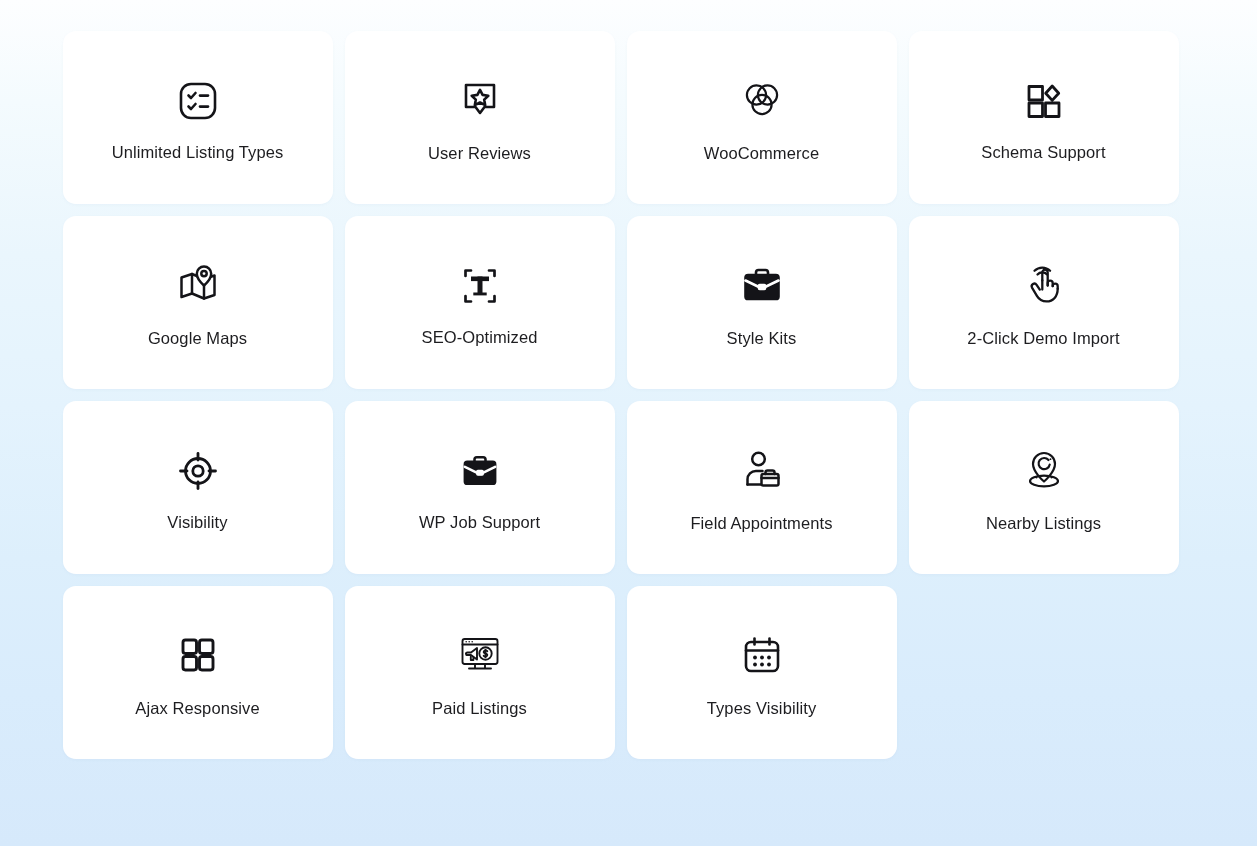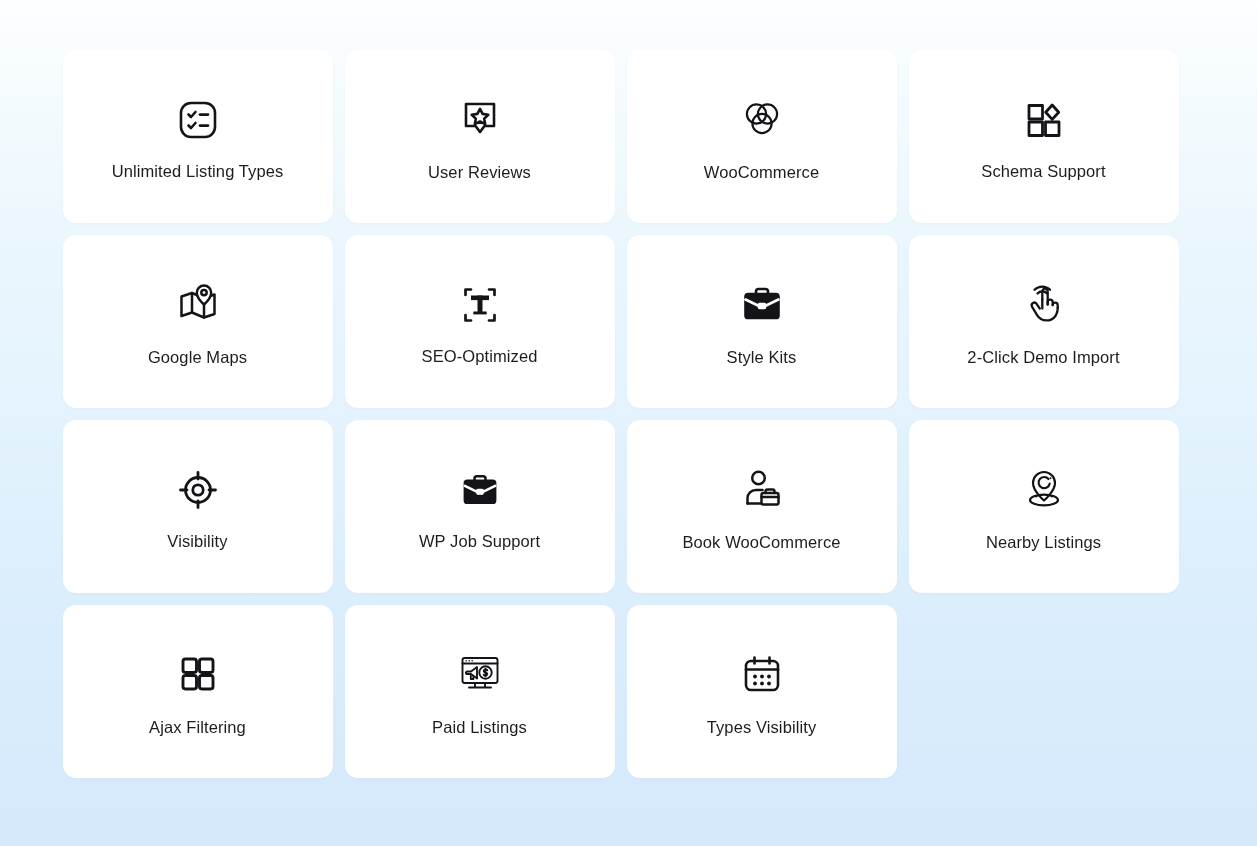--- a/index.html
+++ b/index.html
@@ -18,21 +18,21 @@
         #e4f3fd 48%,
         #ddeffc 66%,
         #d9ecfc 82%,
         #d6e9fb 100%);
   }
 
   .features-grid {
     box-sizing: border-box;
     width: 1241px;
     height: 846px;
-    padding: 50px 40px 46px 40px;
+    padding: 31px 40px 46px 40px;
     display: grid;
     grid-template-columns: repeat(4, 270px);
     grid-template-rows: repeat(4, 173px);
     column-gap: 30px;
     row-gap: 27px;
     justify-content: center;
     align-content: start;
     gap: 12px;
   }
 
@@ -209,21 +209,21 @@
     <div class="card-icon">
       <svg width="48" height="48" viewBox="0 0 48 48" fill="none" stroke="#141418" stroke-width="2.5" stroke-linecap="round" stroke-linejoin="round">
         <circle cx="20.5" cy="13" r="6.3"></circle>
         <path d="M9.5 38.5 v-5.2 a8.4 8.4 0 0 1 8.4 -8.4 h6.6"></path>
         <line x1="9.5" y1="38.5" x2="23" y2="38.5"></line>
         <path d="M27.5 28 v-1.6 a2 2 0 0 1 2 -2 h5 a2 2 0 0 1 2 2 V28"></path>
         <rect x="23.5" y="28" width="17" height="11.5" rx="1.8"></rect>
         <line x1="23.5" y1="32" x2="40.5" y2="32"></line>
       </svg>
     </div>
-    <div class="card-label">Book WooCommerce</div>
+    <div class="card-label">Field Appointments</div>
   </div>
 
   <div class="feature-card nudge-down">
     <div class="card-icon">
       <svg width="48" height="48" viewBox="0 0 48 48" fill="none" stroke="#141418" stroke-width="2.2" stroke-linecap="round" stroke-linejoin="round">
         <path d="M24 7 a11 11 0 0 1 11 11 c0 8.2 -11 17.5 -11 17.5 S13 26.2 13 18 A11 11 0 0 1 24 7 Z"></path>
         <path d="M28.5 14 a5.6 5.6 0 1 0 1.2 4.6"></path>
         <ellipse cx="24" cy="35" rx="14" ry="5.4"></ellipse>
         <circle cx="16.5" cy="31.5" r="0.9" fill="#141418" stroke="none"></circle>
         <circle cx="31.5" cy="31.5" r="0.9" fill="#141418" stroke="none"></circle>
@@ -236,21 +236,21 @@
 
   <div class="feature-card nudge-down">
     <div class="card-icon">
       <svg width="48" height="48" viewBox="0 0 48 48" fill="none" stroke="#141418" stroke-width="2.9" stroke-linejoin="round">
         <rect x="9" y="9" width="13.5" height="13.5" rx="2.4"></rect>
         <rect x="25.5" y="9" width="13.5" height="13.5" rx="2.4"></rect>
         <rect x="9" y="25.5" width="13.5" height="13.5" rx="2.4"></rect>
         <rect x="25.5" y="25.5" width="13.5" height="13.5" rx="2.4"></rect>
       </svg>
     </div>
-    <div class="card-label">Ajax Filtering</div>
+    <div class="card-label">Ajax Responsive</div>
   </div>
 
   <div class="feature-card nudge-down">
     <div class="card-icon">
       <svg width="48" height="48" viewBox="0 0 48 48" fill="none" stroke="#141418" stroke-width="1.9" stroke-linecap="round" stroke-linejoin="round">
         <rect x="6.5" y="8" width="35" height="25" rx="2.2"></rect>
         <line x1="6.5" y1="13.5" x2="41.5" y2="13.5"></line>
         <circle cx="10.2" cy="10.8" r="0.8" fill="#141418" stroke="none"></circle>
         <circle cx="13.2" cy="10.8" r="0.8" fill="#141418" stroke="none"></circle>
         <circle cx="16.2" cy="10.8" r="0.8" fill="#141418" stroke="none"></circle>

